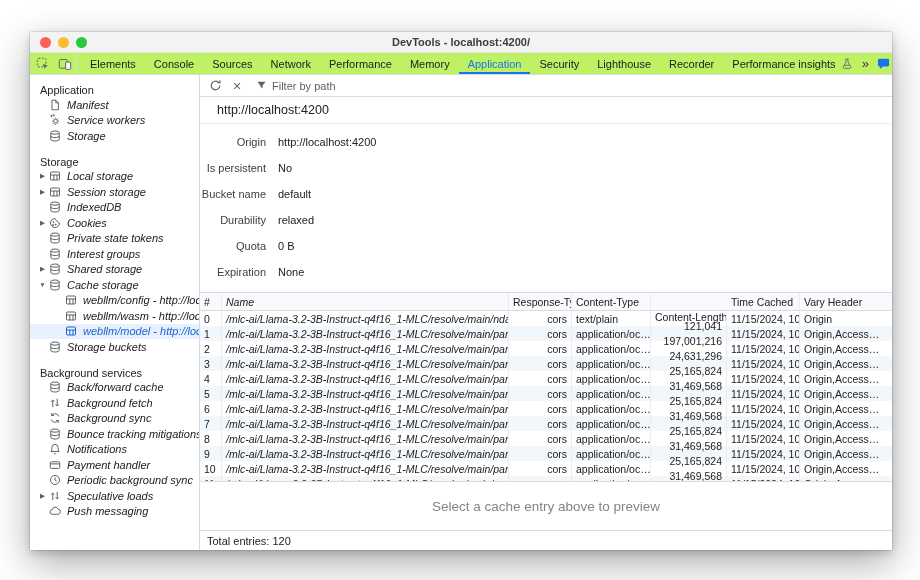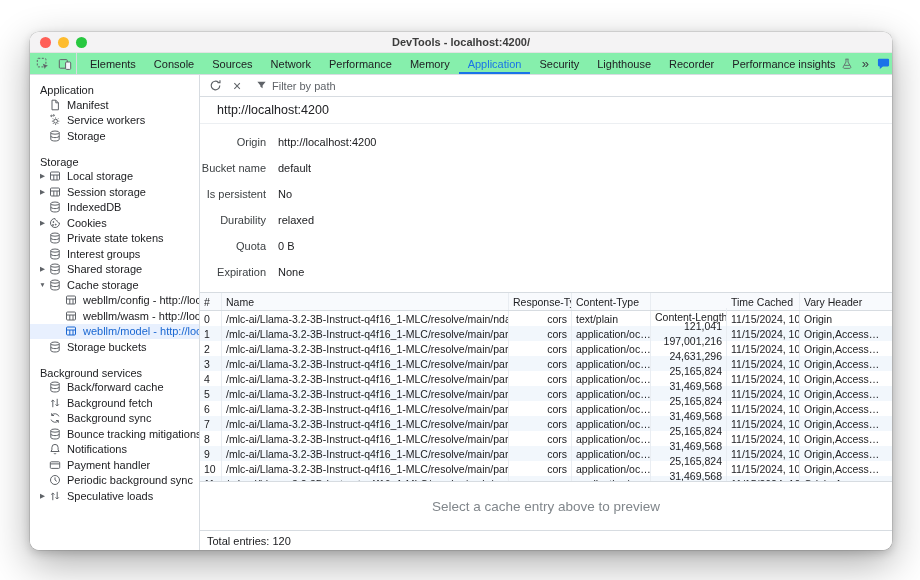--- a/index.html
+++ b/index.html
@@ -1,43 +1,43 @@
 <!DOCTYPE html>
 <html><head>
 <meta charset="utf-8">
 <style>
   * { box-sizing: border-box; margin: 0; padding: 0; }
   html,body { width:920px; height:580px; overflow:hidden; background:#ffffff;
     font-family:"Liberation Sans","DejaVu Sans",sans-serif; color:#202124; }
   .window { position:absolute; left:30px; top:32px; width:862px; height:518px;
-    background:#fff; border-radius:9px; overflow:hidden; display:flex; flex-direction:column;
+    background:#fff; border-radius:1px; overflow:hidden; display:flex; flex-direction:column;
     box-shadow:0 14px 40px rgba(0,0,0,.32), 0 3px 10px rgba(0,0,0,.18), 0 0 0 .5px rgba(0,0,0,.18); }
   
   .titlebar { height:21px; flex:0 0 21px; background:#f4f3f4; border-bottom:1px solid #e3e3e3;
     display:flex; align-items:center; position:relative; }
   .lights { display:flex; gap:7px; margin-left:10px; }
   .light { width:11px; height:11px; border-radius:50%; }
   .title { position:absolute; left:0; right:0; text-align:center; font-size:11px; font-weight:bold; color:#3c3c3c; }
   
-  .tabbar { height:22px; flex:0 0 22px; background:#86efac; border-bottom:1px solid #d7dce1;
+  .tabbar { height:22px; flex:0 0 22px; background:#bef264; border-bottom:1px solid #d7dce1;
     display:flex; align-items:stretch; font-size:11px; }
   .tb-icons { display:flex; align-items:center; padding:0 4px 0 6px; gap:8px; border-right:1px solid #d7dce1; margin-right:4px; }
   .tab { display:flex; align-items:center; padding:0 9px; color:#202124; cursor:default; white-space:nowrap; }
   .tab.active { color:#1a73e8; box-shadow:inset 0 -2px 0 #1a73e8; }
   .tab .flask { margin-left:5px; }
   .tb-right { display:flex; align-items:center; margin-left:auto; gap:9px; padding-right:8px; }
   .chevrons { font-size:13px; color:#3c4043; letter-spacing:-1px; }
   .msgbadge { display:flex; align-items:center; gap:3px; }
   svg.ic { stroke:#5f6368; fill:none; stroke-width:1; }
   
   .dt-body { flex:1; display:flex; min-height:0; }
   .sidebar { width:170px; flex:0 0 170px; border-right:1px solid #d7dce1; background:#fff;
     font-size:11px; padding-top:6px; overflow:hidden; }
   .sec-title { padding:3px 0 3px 10px; height:16px; color:#202124; }
-  .si { display:flex; align-items:center; height:15.5px; padding-left:6px; white-space:nowrap; cursor:default; }
+  .si { display:flex; align-items:center; height:15.5px; padding-left:6px; white-space:nowrap; cursor:default;font-style:italic; }
   .si .exp { width:13px; font-size:6.5px; color:#5f6368; text-align:center; flex:0 0 13px; }
   .si .exp.hidden { visibility:hidden; }
   .si svg { width:12px; height:12px; flex:0 0 12px; margin-right:6px; }
   .si.sub { padding-left:22px; }
   .si.selected { background:#e8f0fe; color:#1967d2; }
   .si.selected svg { stroke:#1967d2; }
   .sec-gap { height:9px; }
   
   .main { flex:1; display:flex; flex-direction:column; min-width:0; background:#fff; }
   .toolbar { height:22px; flex:0 0 22px; border-bottom:1px solid #d7dce1; display:flex; align-items:center; padding-left:6px; gap:4px; }
@@ -56,21 +56,21 @@
   
   .grid { font-size:10.5px; border-top:1px solid #d7dce1; }
   .g-head { display:flex; height:18px; background:#f8fafd; border-bottom:1px solid #d7dce1; }
   .g-head .gc { display:flex; align-items:center; font-weight:normal; color:#202124; }
   .g-body { height:170px; overflow:hidden; }
   .g-row { display:flex; height:15px; align-items:center; }
   .g-row:nth-child(even) { background:#f2f7fc; }
   .gc { padding:0 4px; white-space:nowrap; overflow:hidden; text-overflow:ellipsis; border-right:1px solid #e9edf2; height:100%; display:flex; align-items:center; }
   .gc.last { border-right:none; }
   .c0 { width:22px; flex:0 0 22px; }
-  .c1 { width:287px; flex:0 0 287px; }
+  .c1 { width:287px; flex:0 0 287px;font-style:italic; }
   .c2 { width:63px; flex:0 0 63px; justify-content:flex-end; }
   .g-head .c2 { justify-content:flex-start; }
   .c3 { width:79px; flex:0 0 79px; }
   .c4 { width:76px; flex:0 0 76px; justify-content:flex-end;margin-top:15px; }
   .g-head .c4 { justify-content:flex-start; }
   .c5 { width:73px; flex:0 0 73px; }
   .c6 { flex:1; min-width:0; }
   
   .preview { flex:1; border-top:1px solid #d7dce1; display:flex; align-items:center; justify-content:center; }
   .preview .ptext { font-size:13.5px; font-weight:normal; color:#80868b; }
@@ -348,20 +348,27 @@
           </svg>
         <span>Periodic background sync</span>
       </div>
       <div class="si">
         <span class="exp">▶</span>
         <svg class="ic" viewBox="0 0 12 12">
             <path d="M3.8 10.2V3M3.8 3L2.2 4.6M3.8 3l1.6 1.6M8.2 1.8V9M8.2 9L6.6 7.4M8.2 9l1.6-1.6"></path>
           </svg>
         <span>Speculative loads</span>
       </div>
+      <div class="si">
+        <span class="exp hidden">▶</span>
+        <svg class="ic" viewBox="0 0 12 12">
+            <path d="M3.4 9.3a2.3 2.3 0 0 1-.2-4.6 3 3 0 0 1 5.8-.6 2.6 2.6 0 0 1-.4 5.2z"></path>
+          </svg>
+        <span>Push messaging</span>
+      </div>
     </div>
 
     <div class="main">
       <div class="toolbar">
         <span class="tool-btn">
           <svg class="ic" width="13" height="13" viewBox="0 0 14 14" style="stroke-width:1.3">
             <path d="M11.6 7A4.6 4.6 0 1 1 10.2 3.7"></path>
               <path d="M11.8 1.4v2.6H9.2"></path>
           </svg>
         </span>
@@ -375,26 +382,26 @@
       </div>
 
       <div class="origin-hd">http://localhost:4200</div>
 
       <div class="details">
         <div class="drow">
           <span class="dlab">Origin</span>
           <span class="dval">http://localhost:4200</span>
         </div>
         <div class="drow">
+          <span class="dlab">Is persistent</span>
+          <span class="dval">No</span>
+        </div>
+        <div class="drow">
           <span class="dlab">Bucket name</span>
           <span class="dval">default</span>
-        </div>
-        <div class="drow">
-          <span class="dlab">Is persistent</span>
-          <span class="dval">No</span>
         </div>
         <div class="drow">
           <span class="dlab">Durability</span>
           <span class="dval">relaxed</span>
         </div>
         <div class="drow">
           <span class="dlab">Quota</span>
           <span class="dval">0 B</span>
         </div>
         <div class="drow">

